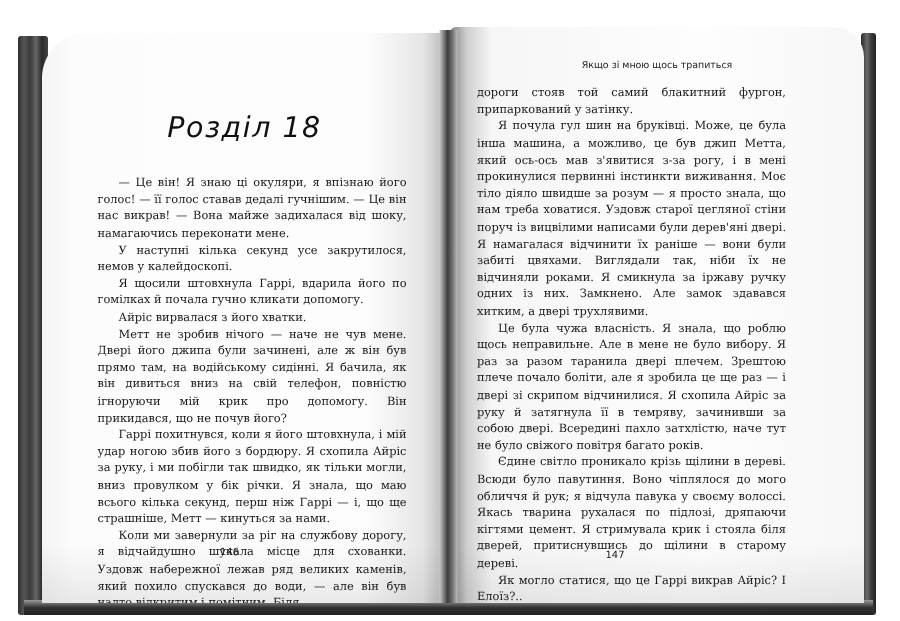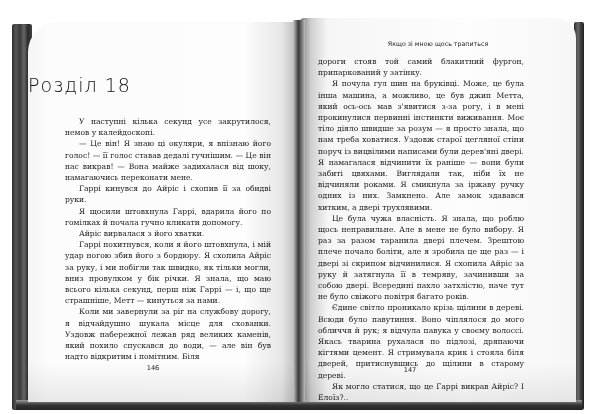--- a/index.html
+++ b/index.html
@@ -39,22 +39,22 @@
     }
     .page-shade-bottom {
       position:absolute; left:0; right:0; bottom:0; height:40px;
       background:linear-gradient(to bottom,rgba(0,0,0,0),rgba(0,0,0,0.08));
     }
     .gutter {
       position:absolute; left:293px; top:20px; width:12px; height:382px;
       background:linear-gradient(to right,#c9c9c9,#3c3c3c 45%,#6e6e6e 70%,#bdbdbd);
     }
     .chapter-title {
-      position:absolute; left:0; width:100%; top:52px; 
-      font-family:"DejaVu Sans", sans-serif; 
+      position:absolute; left:0; width:100%; top:52px; text-align:center;
+      font-family:"DejaVu Sans", sans-serif; font-style:italic;
       font-size:19px; letter-spacing:1px; color:#111; font-weight:300;
     }
     .text {
       position:absolute; font-size:7.6px; line-height:11.2px; color:#1a1a1a;
       text-align:justify;
     }
     .text p { margin:0; text-indent:14px; }
     .text p.noindent { text-indent:0; }
     .text-left { left:37px; top:94px; width:206px; }
     .text-right { left:18px; top:38px; width:206px; }
@@ -73,25 +73,25 @@
 <body>
 
 <div class="book">
   <div class="cover-left"></div>
   <div class="cover-right"></div>
   <div class="bottom-edge"></div>
 
   <div class="page page-left">
     <div class="chapter-title">Розділ 18</div>
     <div class="text text-left">
+      <p>— Це він! Я знаю ці окуляри, я впізнаю його голос! — її голос ставав дедалі гучнішим. — Це він нас викрав! — Вона майже задихалася від шоку, намагаючись переконати мене.</p>
       <p>У наступні кілька секунд усе закрутилося, немов у калейдоскопі.</p>
-      <p>— Це він! Я знаю ці окуляри, я впізнаю його голос! — її голос ставав дедалі гучнішим. — Це він нас викрав! — Вона майже задихалася від шоку, намагаючись переконати мене.</p>
-      <p>Гаррі кинувся до Айріс і схопив її за обидві руки.</p>
       <p>Я щосили штовхнула Гаррі, вдарила його по гомілках й почала гучно кликати допомогу.</p>
       <p>Айріс вирвалася з його хватки.</p>
+      <p>Метт не зробив нічого — наче не чув мене. Двері його джипа були зачинені, але ж він був прямо там, на водійському сидінні. Я бачила, як він дивиться вниз на свій телефон, повністю ігноруючи мій крик про допомогу. Він прикидався, що не почув його?</p>
       <p>Гаррі похитнувся, коли я його штовхнула, і мій удар ногою збив його з бордюру. Я схопила Айріс за руку, і ми побігли так швидко, як тільки могли, вниз провулком у бік річки. Я знала, що маю всього кілька секунд, перш ніж Гаррі — і, що ще страшніше, Метт — кинуться за нами.</p>
       <p>Коли ми завернули за ріг на службову дорогу, я відчайдушно шукала місце для схованки. Уздовж набережної лежав ряд великих каменів, який похило спускався до води, — але він був надто відкритим і помітним. Біля</p>
     </div>
     <div class="pagenum pn-left">146</div>
     <div class="page-shade-bottom"></div>
   </div>
 
   <div class="page page-right">
     <div class="running-head">Якщо зі мною щось трапиться</div>
     <div class="text text-right">

